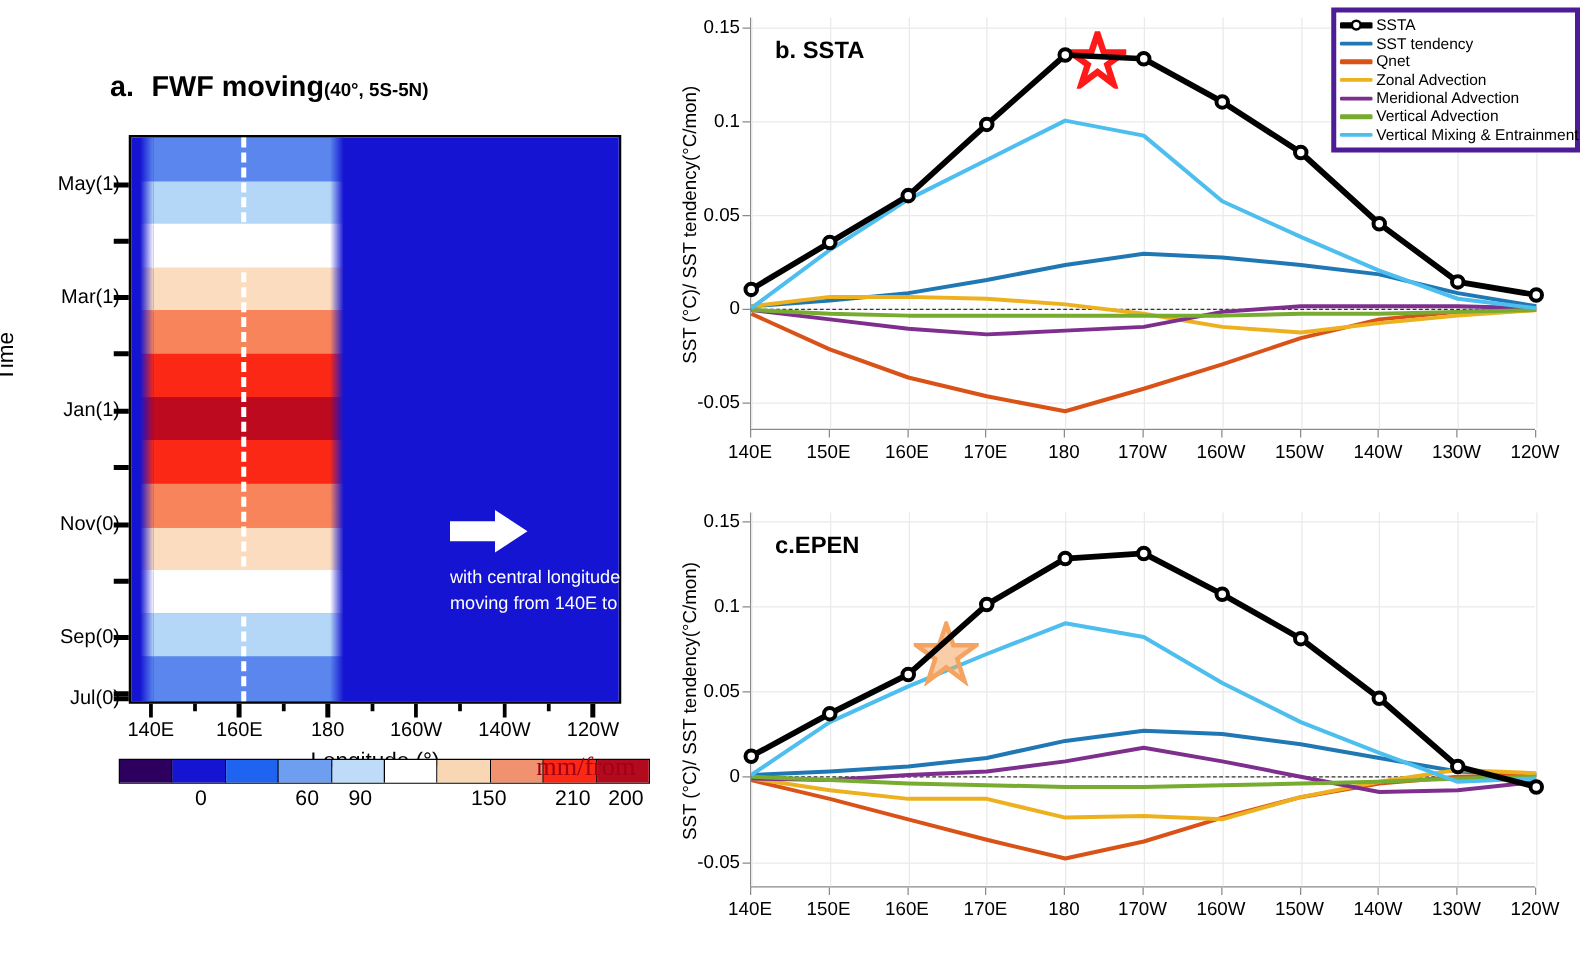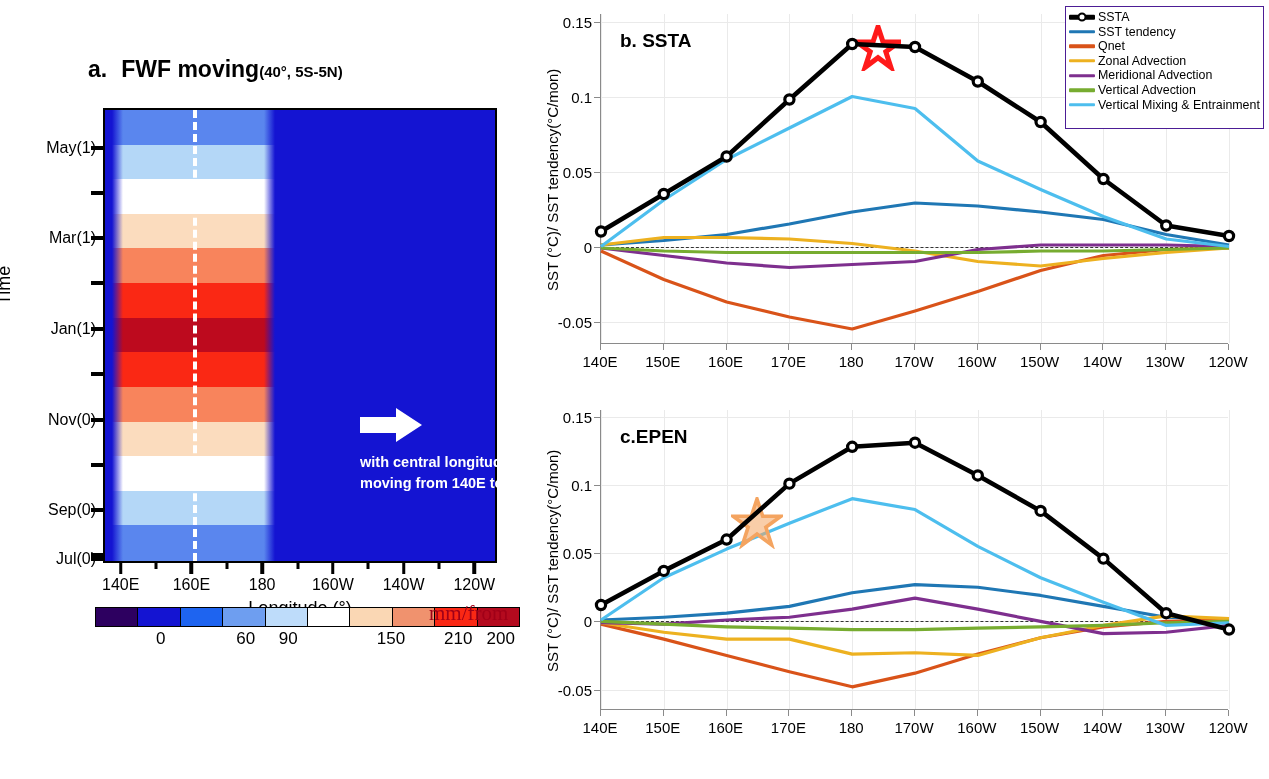--- a/index.html
+++ b/index.html
@@ -19,21 +19,21 @@
   .hband{position:absolute;left:0;width:100%;}
   .hseg{position:absolute;top:0;height:100%;}
   #dash-v{position:absolute;top:0;height:100%;left:0;width:0;
           border-left:4px dashed #fff;}
   #arrow-box{position:absolute;left:247px;top:298px;width:240px;}
   #arrow{position:relative;width:66px;height:34px;margin:0 0 10px 8px;}
   #arrow .shaft{position:absolute;left:0;top:9px;width:40px;height:16px;background:#fff;}
   #arrow .head{position:absolute;left:36px;top:0;width:0;height:0;
                border-top:17px solid transparent;border-bottom:17px solid transparent;
                border-left:26px solid #fff;}
-  #arrow-text{color:#fff;font-size:14.5px;font-weight:bold;line-height:1.45;
+  #arrow-text{color:#fff;font-size:14.5px;font-weight:normal;line-height:1.45;
               margin-left:8px;white-space:pre-line;}
   .ylab-a{position:absolute;right:0;transform:translateY(-50%);
           font-size:16px;white-space:nowrap;text-align:right;}
   #a-ylabels{position:absolute;left:0px;top:108px;width:96px;height:455px;}
   #a-ytitle{position:absolute;left:-6px;top:305px;font-size:18px;
             transform:rotate(-90deg);transform-origin:left top;white-space:nowrap;}
   .ytick-a{position:absolute;right:0;width:12px;height:4px;background:#000;
            transform:translateY(-50%);}
   #a-yticks{position:absolute;left:85px;top:108px;width:18px;height:455px;}
   .ytick-a.minor{width:12px;height:4px;}
@@ -71,21 +71,21 @@
   .ytitle-bc{position:absolute;font-size:15px;white-space:nowrap;
              transform:rotate(-90deg);transform-origin:left top;}
   .ylab-bc{position:absolute;right:0;transform:translateY(-50%);font-size:15px;white-space:nowrap;}
   .xlab-bc{position:absolute;top:0;transform:translateX(-50%);font-size:15px;white-space:nowrap;}
   .xtick-bc{position:absolute;top:0;width:1px;height:6px;background:#8a8a8a;}
   .ytick-bc{position:absolute;right:0;width:6px;height:1px;background:#8a8a8a;}
   .xtitle-bc{position:absolute;text-align:center;font-size:15px;}
 
   
   #legend{position:absolute;left:1065px;top:6px;width:199px;
-          background:#fff;border:1px solid #4c1d95;padding:3px 4px 16px 3px;box-sizing:border-box;}
+          background:#fff;border:4px solid #4c1d95;padding:3px 4px 3px 3px;box-sizing:border-box;}
   .leg-row{display:flex;align-items:center;height:14.6px;}
   .leg-swatch{width:26px;height:14px;flex:0 0 26px;position:relative;margin-right:3px;}
   .leg-swatch .ln{position:absolute;left:0;right:0;top:50%;height:3.4px;
                   transform:translateY(-50%);border-radius:1px;}
   .leg-swatch.ssta .ln{height:4.6px;background:#000;}
   .leg-swatch.ssta .mk{position:absolute;left:9px;top:50%;width:9px;height:9px;
        transform:translate(-50%,-50%) translateX(4px);border:2.6px solid #000;
        background:#fff;border-radius:50%;box-sizing:border-box;}
   .leg-label{font-size:12.4px;line-height:1;white-space:nowrap;}
   .star{position:absolute;transform:translate(-50%,-50%);}

